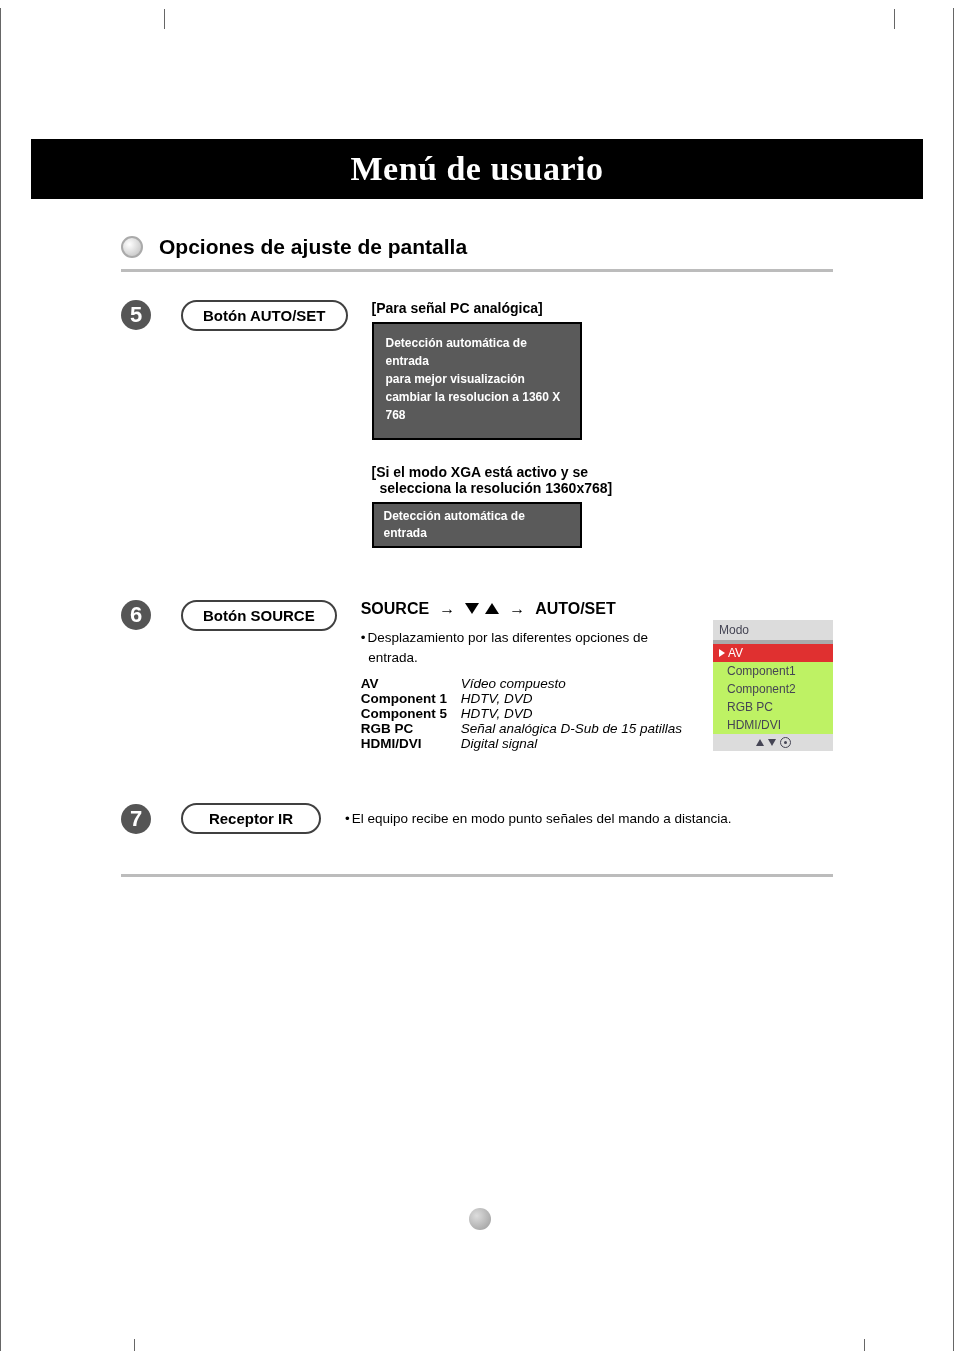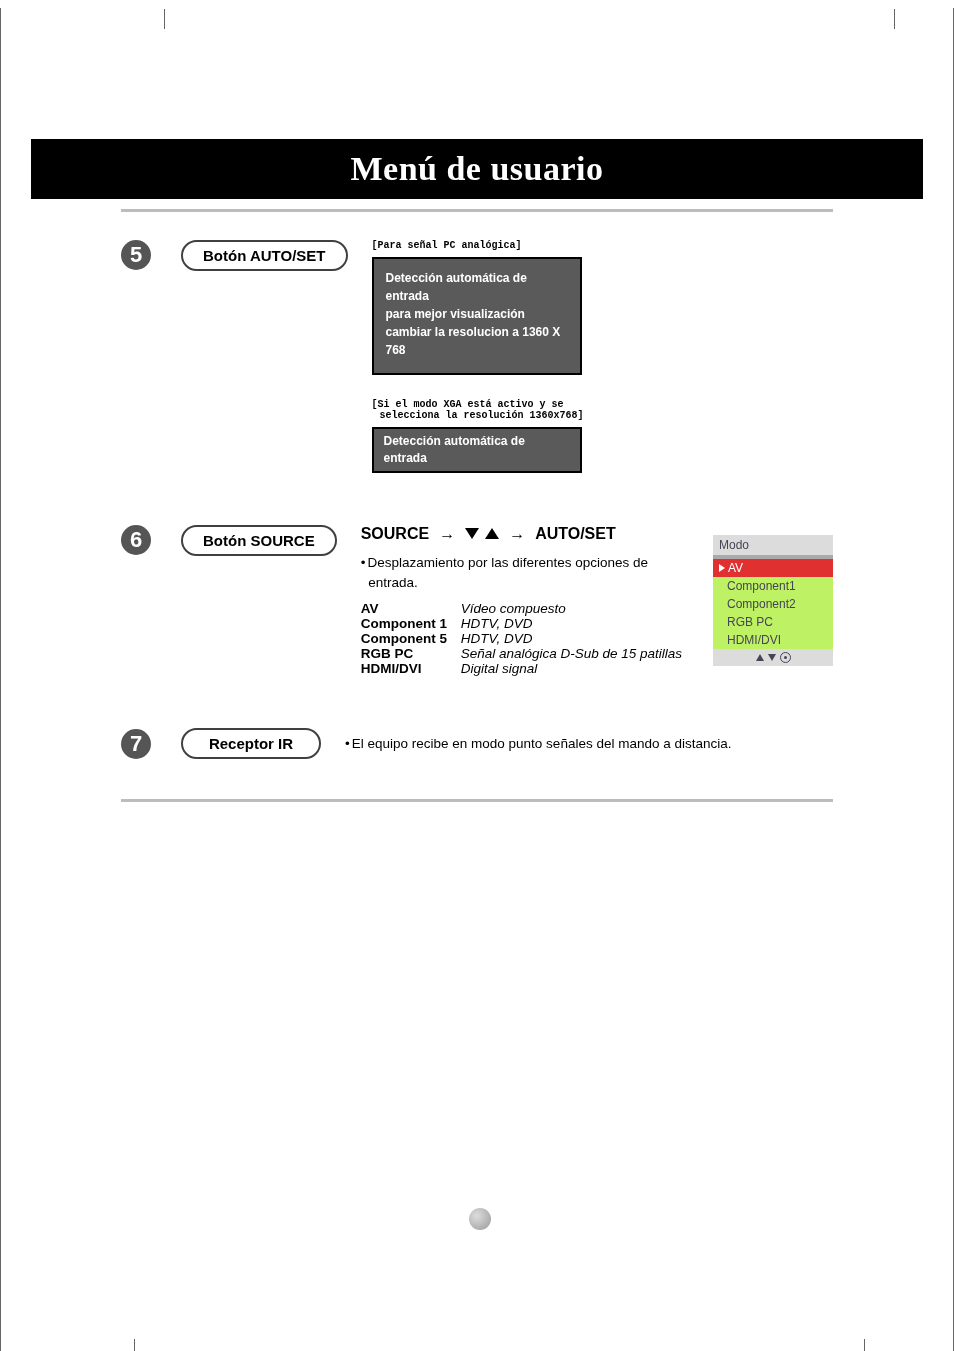--- a/index.html
+++ b/index.html
@@ -16,41 +16,41 @@
 .section-heading-row { display: flex; align-items: center; gap: 16px; margin-top: 36px; }
 .bullet-dot { width: 22px; height: 22px; border-radius: 50%; border: 2px solid #aaa; background: radial-gradient(circle at 35% 35%, #fff, #bbb); }
 .section-heading { font-size: 21px; font-weight: bold; }
 .hrule { height: 3px; background: #bcbcbc; margin-top: 10px; }
 
 .step { display: flex; align-items: flex-start; margin-top: 28px; }
 .step-num { width: 30px; height: 30px; border-radius: 50%; background: #555; color: #fff; display: flex; align-items: center; justify-content: center; font-size: 22px; font-weight: bold; flex-shrink: 0; font-family: Arial, sans-serif; }
 .pill { border: 2px solid #404040; border-radius: 18px; padding: 5px 20px; font-weight: bold; font-size: 15px; margin-left: 30px; flex-shrink: 0; min-width: 140px; text-align: center; }
 .step-body { margin-left: 24px; flex: 1; }
 
-.heading-small { font-weight: bold; font-size: 10px; margin-bottom: 6px; font-family: Liberation Mono, monospace; }
+.heading-small { font-weight: bold; font-size: 14px; margin-bottom: 6px; }
 .osd-box { background: #5a5a5a; color: #fff; border: 2px solid #000; padding: 10px 18px 14px 12px; font-size: 12px; font-weight: bold; line-height: 1.5; width: 210px; margin-bottom: 24px; }
 .osd-slim { background: #5a5a5a; color: #fff; border: 2px solid #000; padding: 4px 10px; font-size: 12px; font-weight: bold; line-height: 1.4; width: 210px; }
 
 .source-flow { display: flex; align-items: center; gap: 6px; font-weight: bold; font-size: 16px; }
 .arrow-r { font-size: 16px; color: #000; margin: 0 4px; }
 .tri-down { display: inline-block; width: 0; height: 0; border-left: 7px solid transparent; border-right: 7px solid transparent; border-top: 11px solid #000; }
 .tri-up { display: inline-block; width: 0; height: 0; border-left: 7px solid transparent; border-right: 7px solid transparent; border-bottom: 11px solid #000; }
 .tri-down-s { display: inline-block; width: 0; height: 0; border-left: 4px solid transparent; border-right: 4px solid transparent; border-top: 7px solid #454554; }
 .tri-up-s { display: inline-block; width: 0; height: 0; border-left: 4px solid transparent; border-right: 4px solid transparent; border-bottom: 7px solid #454554; }
 .dot-circ { display:inline-flex; width:11px; height:11px; border:1px solid #454554; border-radius:50%; align-items:center; justify-content:center; }
 .dot-circ::after{ content:""; width:3px; height:3px; background:#454554; border-radius:50%; }
 
 .src-table { margin-top: 8px; font-size: 13.5px; }
 .src-desc { font-size: 13.5px; margin-top: 10px; line-height: 1.5; }
 .bullet-char { margin-right: 2px; }
 .src-row { display: flex; }
 .src-row .c1 { width: 100px; font-weight: bold; }
 .src-row .c2 { flex: 1; font-style: italic; }
 
-.step6-wrap { display: flex; gap: 20px; align-items: center; }
+.step6-wrap { display: flex; gap: 20px; align-items: flex-end; }
 .modo-panel { width: 120px; font-size: 12px; color: #454554; }
 .modo-header { background: #dcdcdc; padding: 3px 6px; }
 .modo-divider { height: 4px; background: #aaa; }
 .modo-item { background: #bef264; padding: 2px 6px 2px 14px; }
 .modo-sel { background: #e03030; color: #fff; padding: 2px 6px; display: flex; align-items: center; gap: 3px; }
 .modo-footer { background: #dcdcdc; padding: 3px 6px; display: flex; align-items: center; justify-content: center; gap: 4px; }
 .chev-white { display:inline-block; width:0; height:0; border-top:4px solid transparent; border-bottom:4px solid transparent; border-left:6px solid #fff; }
 
 .gap24 { height: 24px; }
 .hrule2 { height: 3px; background: #bcbcbc; margin-top: 40px; }
@@ -63,20 +63,24 @@
 <body>
 
 <div class="page">
   <div class="top-ticks"></div>
 
   <div class="title-bar">
     <h1>Menú de usuario</h1>
   </div>
 
   <div class="content">
+    <div class="section-heading-row">
+      <span class="bullet-dot"></span>
+      <div class="section-heading">Opciones de ajuste de pantalla</div>
+    </div>
     <div class="hrule"></div>
 
     <div class="step">
       <div class="step-num">5</div>
       <div class="pill">Botón AUTO/SET</div>
       <div class="step-body">
         <div class="heading-small">[Para señal PC analógica]</div>
         <div class="osd-box">
           <div>Detección automática de entrada</div>
           <div>para mejor visualización</div>

